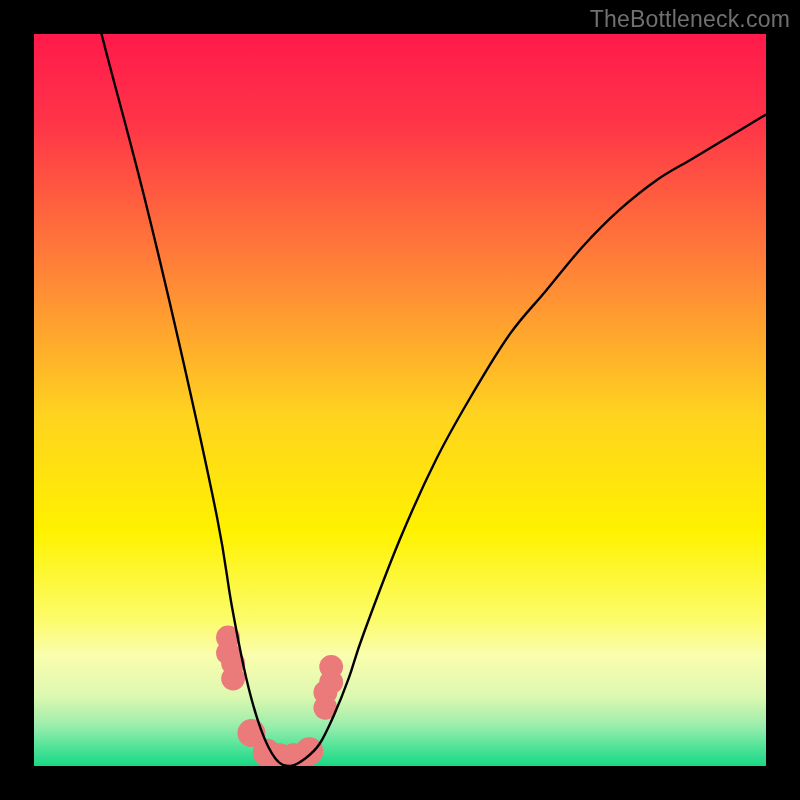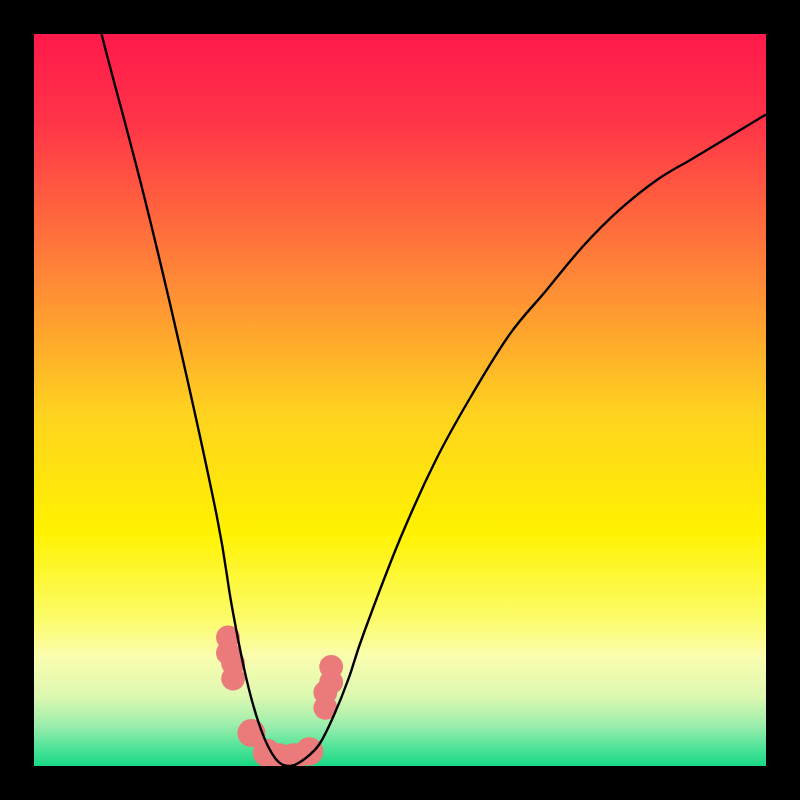--- a/index.html
+++ b/index.html
@@ -34,20 +34,21 @@
     color: #707070;
     font-size: 23px;
     font-weight: 500;
     letter-spacing: 0.2px;
   }
 </style>
 </head>
 <body>
 
 <div class="frame">
+  <div class="attribution">TheBottleneck.com</div>
 
   <div class="plot">
     <svg id="chart-svg" width="732" height="732" viewBox="0 0 732 732">
       <defs>
         <linearGradient id="bg-grad" x1="0" y1="0" x2="0" y2="1">
             <stop offset="0.0%" stop-color="#ff1a4b"></stop>
             <stop offset="12.0%" stop-color="#ff3448"></stop>
             <stop offset="34.0%" stop-color="#ff8a36"></stop>
             <stop offset="52.0%" stop-color="#ffd31f"></stop>
             <stop offset="68.0%" stop-color="#fff200"></stop>

